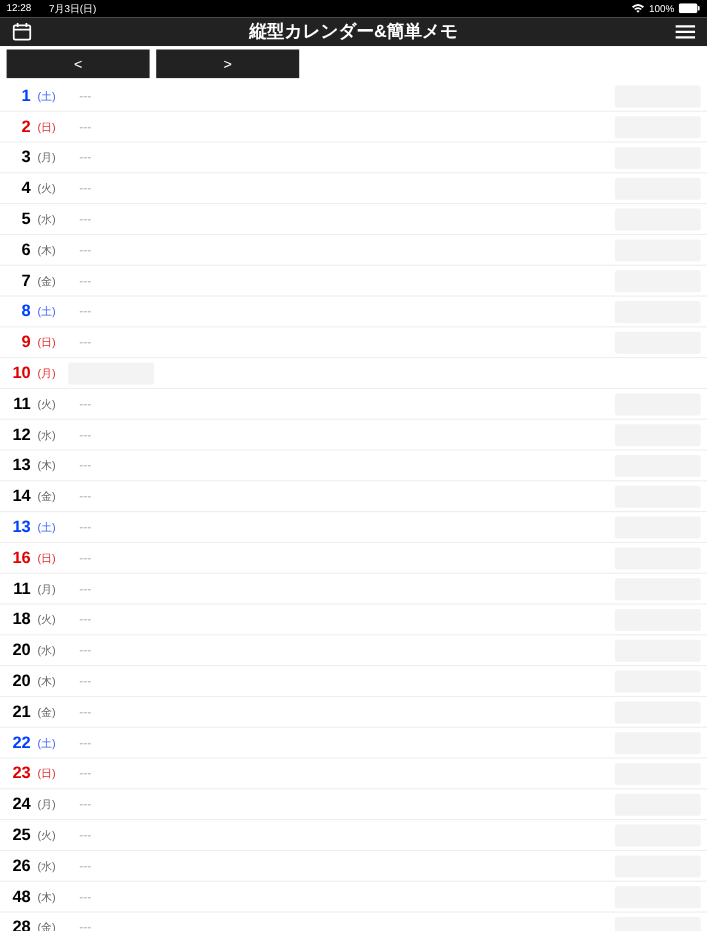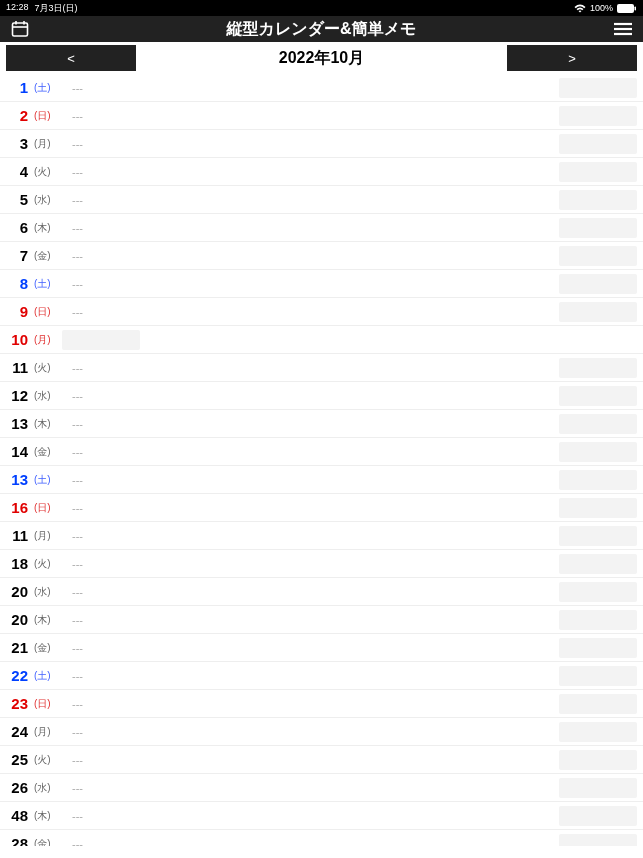--- a/index.html
+++ b/index.html
@@ -1,20 +1,20 @@
 <!DOCTYPE html>
 <html><head>
   <meta charset="utf-8">
   <style>
     * { margin: 0; padding: 0; box-sizing: border-box; }
     body { font-family: -apple-system, "Hiragino Sans", sans-serif; width: 643px; height: 858px; overflow: hidden; background: #fff; }
     
     .status-bar { height: 16px; background: #000; color: #fff; display: flex; align-items: center; justify-content: space-between; padding: 0 6px; font-size: 9px; }
-    .status-left { display: flex; gap: 6px; }
-    .status-right { display: flex; align-items: center; gap: 4px; }
+    .status-left { display: flex; gap: 16px; }
+    .status-right { display: flex; align-items: flex-start; gap: 4px; }
     
     .header { height: 26px; background: #222; color: #fff; display: flex; align-items: center; justify-content: space-between; padding: 0 10px; }
     .header-title { font-size: 16px; font-weight: bold; position: absolute; left: 0; right: 0; text-align: center; pointer-events: none; }
     .header-icon { width: 20px; height: 20px; display: flex; align-items: center; justify-content: center; z-index: 1; }
     
     .month-nav { height: 32px; display: flex; align-items: center; padding: 4px 6px; background: #fff; gap: 6px; }
     .nav-btn { width: 130px; height: 26px; background: #222; color: #fff; border: none; display: flex; align-items: center; justify-content: center; font-size: 13px; cursor: pointer; }
     .month-label { flex: 1; text-align: center; font-size: 16px; font-weight: bold; color: #000; }
     
     .day-list { height: calc(858px - 16px - 38px - 32px); overflow-y: auto; }
@@ -73,21 +73,20 @@
     <svg width="18" height="14" viewBox="0 0 18 14">
         <line x1="0" y1="2" x2="18" y2="2" stroke="#fff" stroke-width="2.2"></line>
         <line x1="0" y1="7" x2="18" y2="7" stroke="#fff" stroke-width="2.2"></line>
         <line x1="0" y1="12" x2="18" y2="12" stroke="#fff" stroke-width="2.2"></line>
       </svg>
   </div>
 </div>
 
 <div class="month-nav">
   <button class="nav-btn">&lt;</button>
-  <div class="month-label">2022年10月</div>
   <button class="nav-btn">&gt;</button>
 </div>
 
 <div class="day-list" id="day-list">
     <div class="day-row">
       <div class="day-num c-blue">1</div>
       <div class="day-wd wd-blue">(土)</div>
       <div class="day-memo">---</div>
       <div class="day-tag"></div>
     </div>

